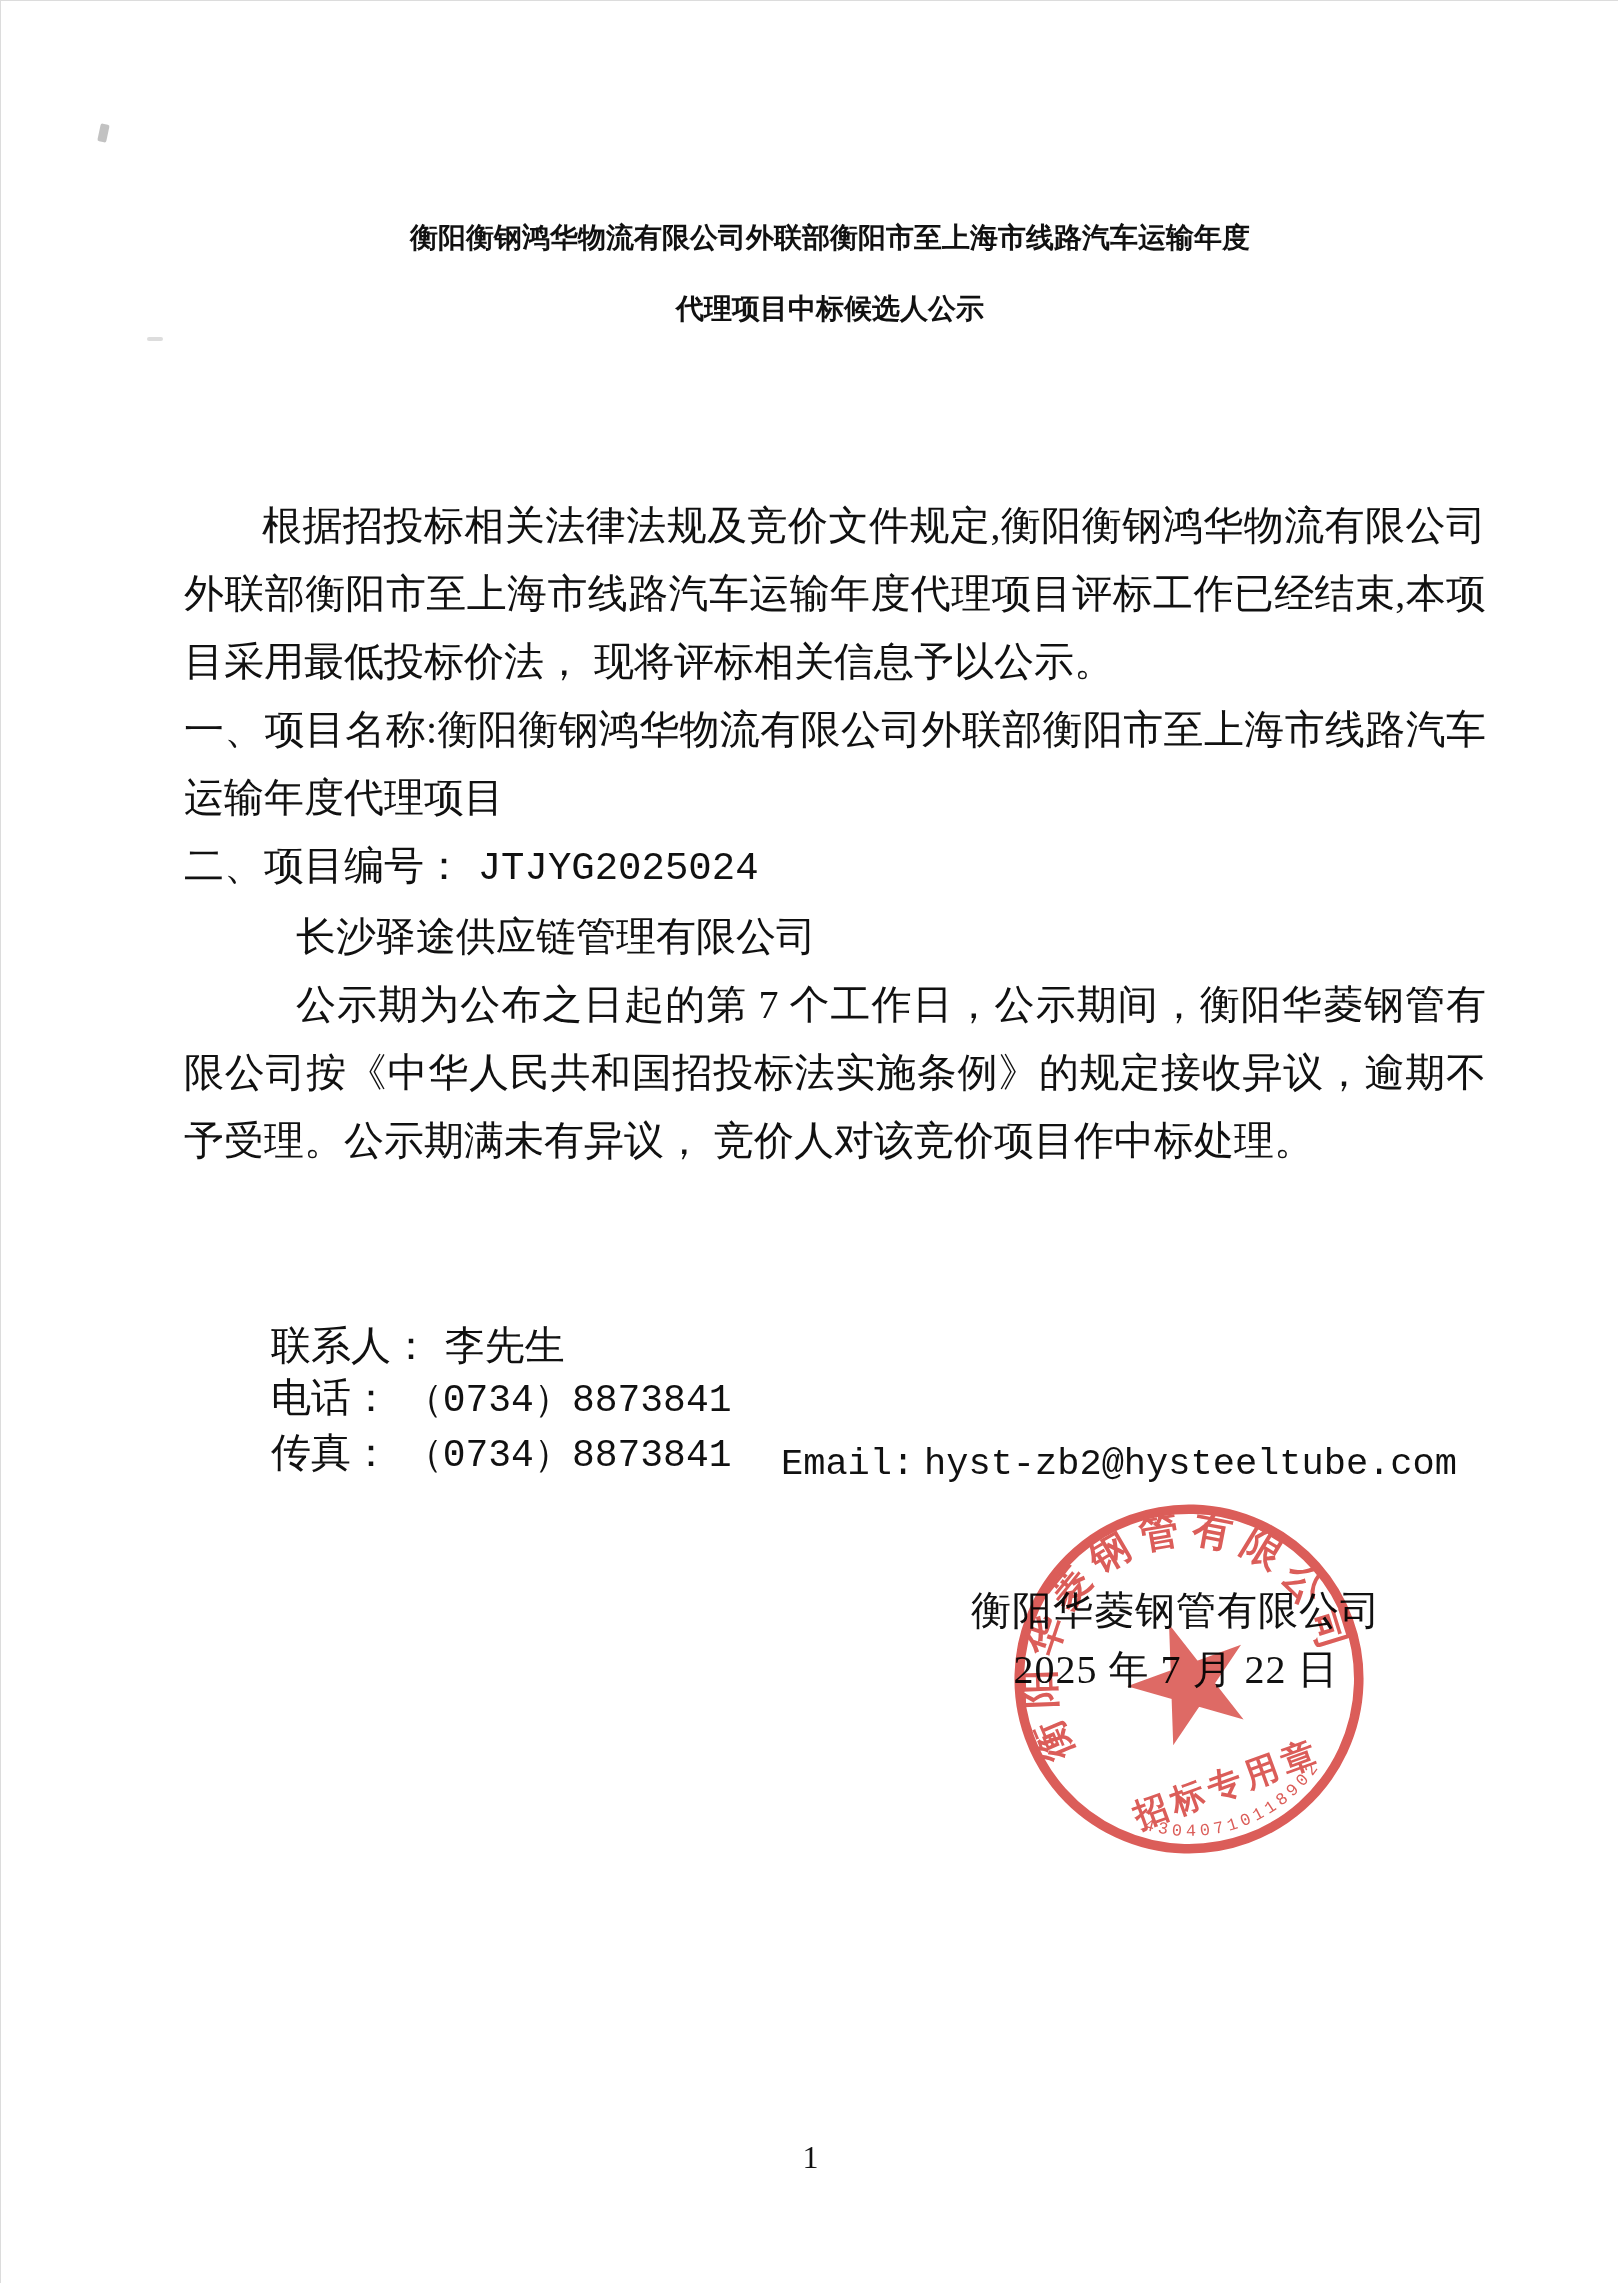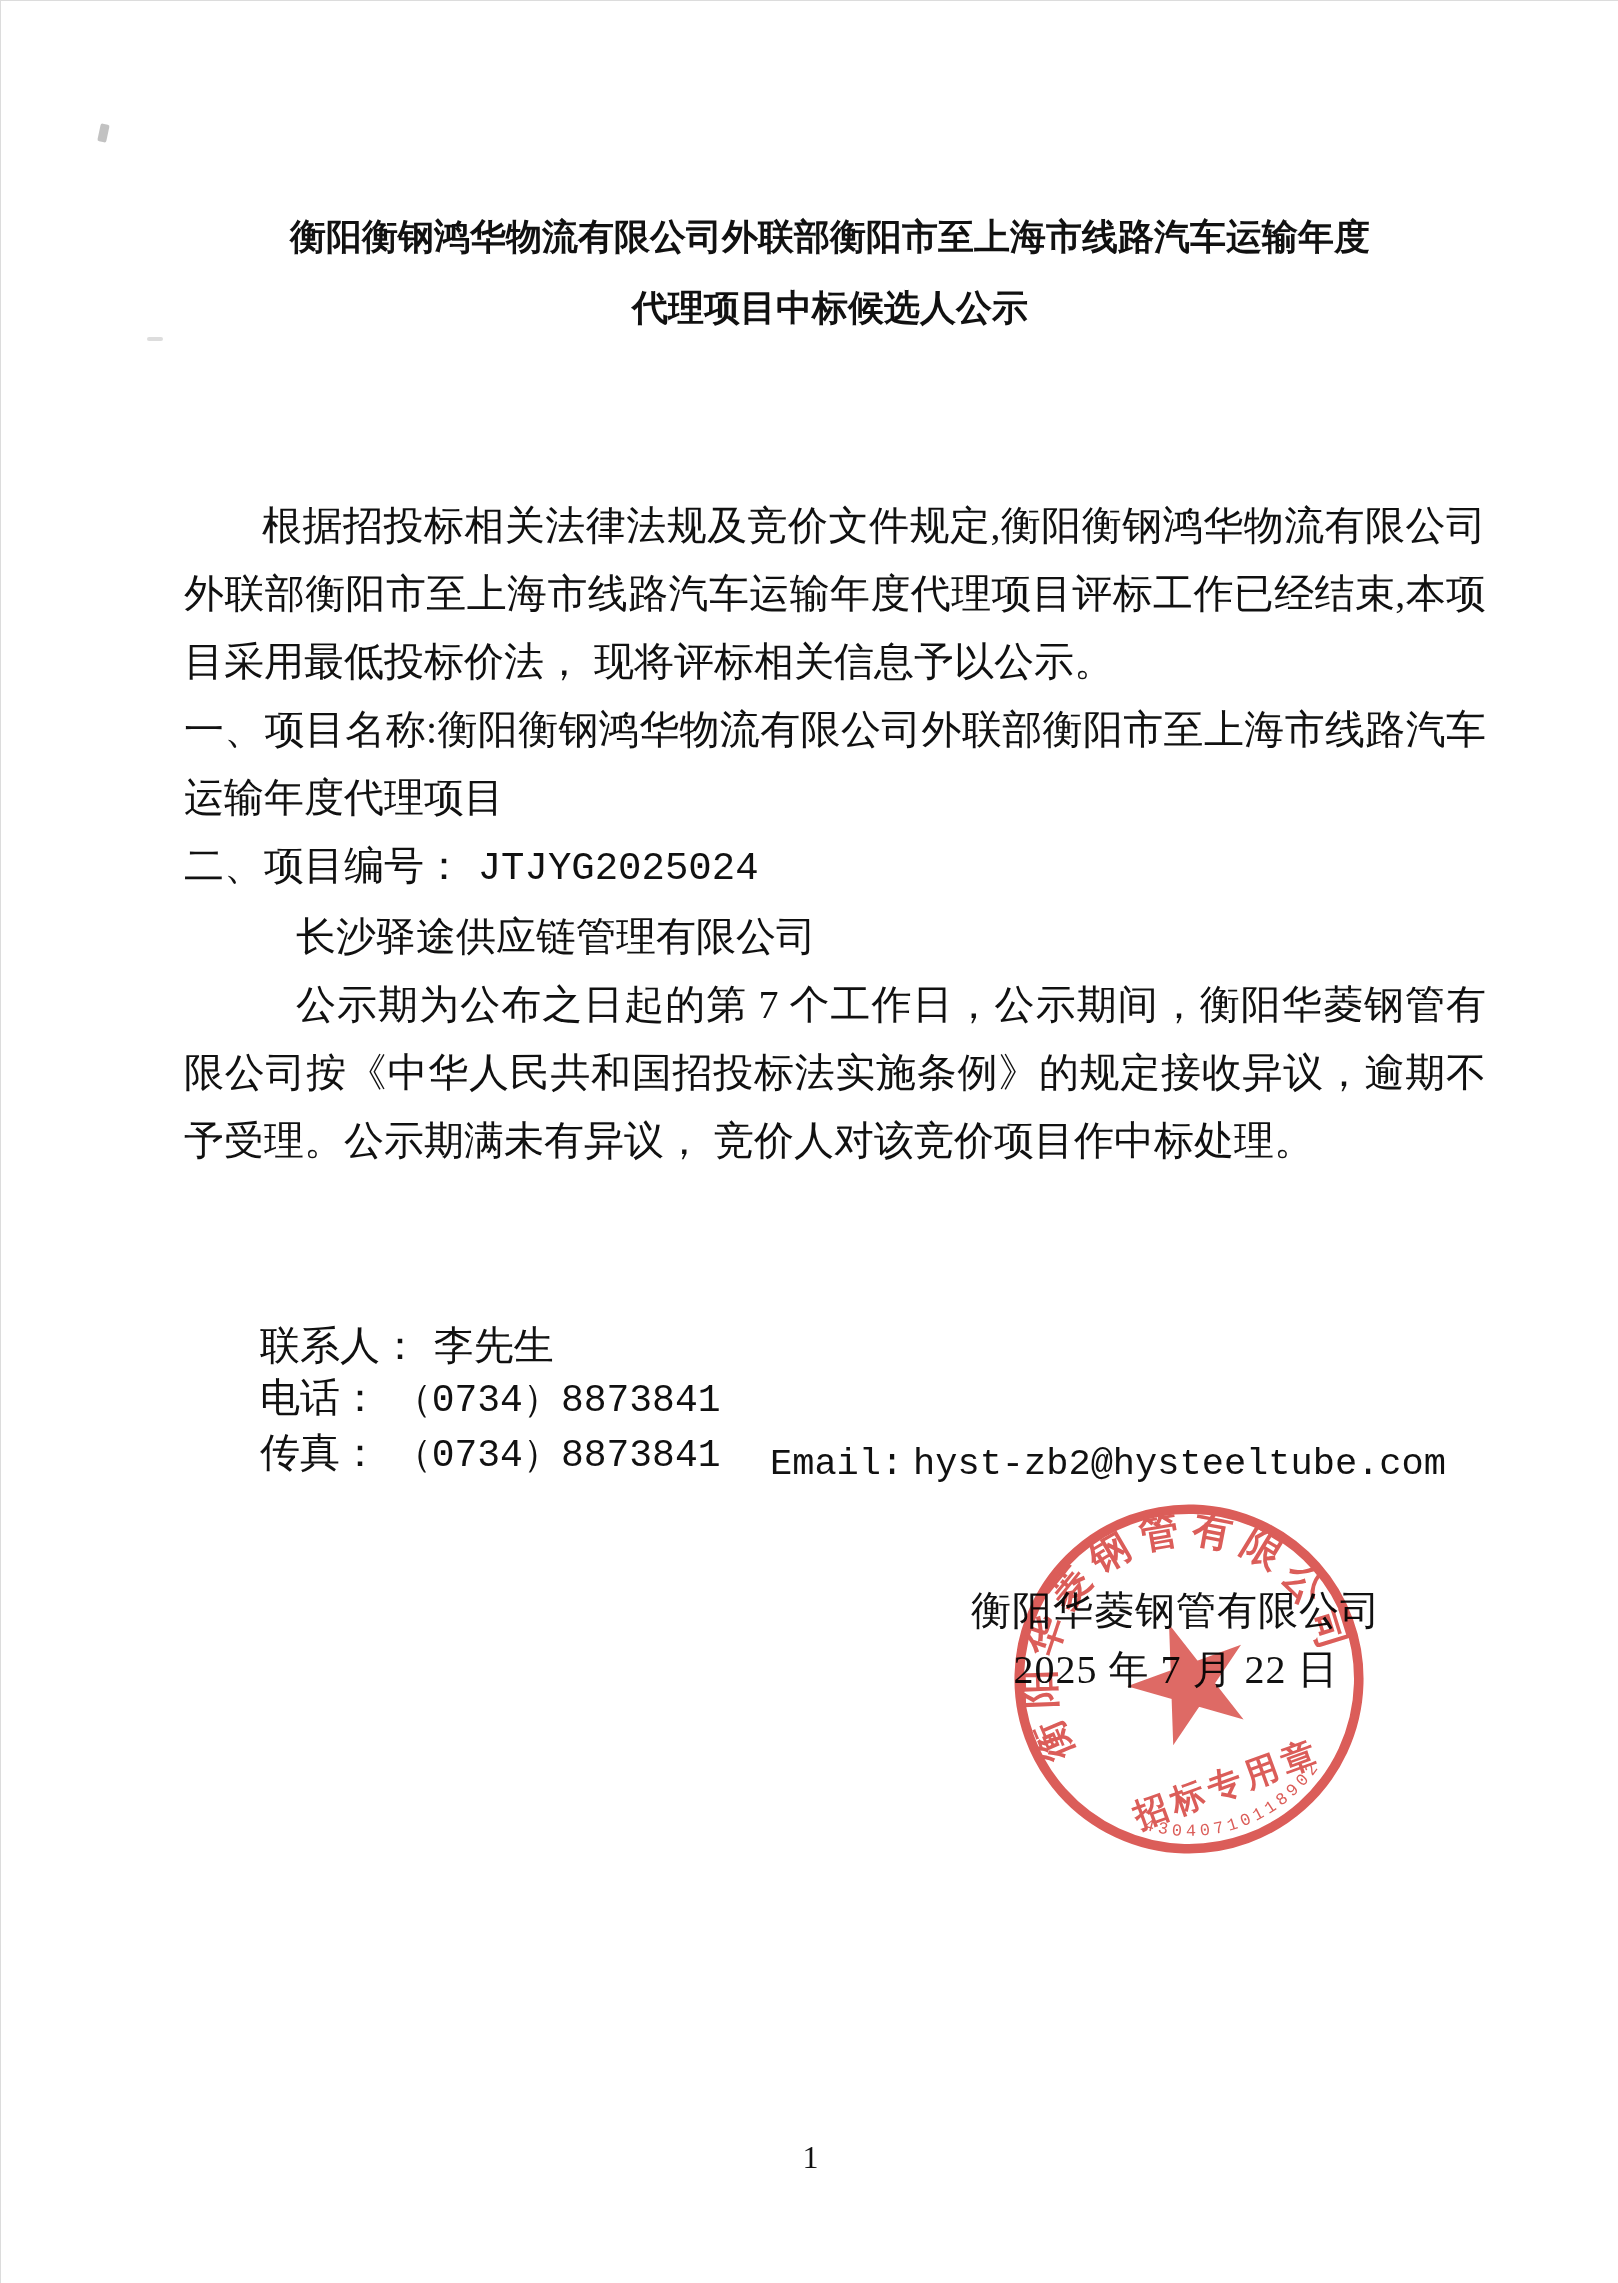--- a/index.html
+++ b/index.html
@@ -14,39 +14,39 @@
     color:#111;
   }
   
   .artifact { position:absolute; background:#8f8f8f; opacity:.55; border-radius:2px; }
   .a1 { left:98px; top:123px; width:8.8px; height:17.6px; transform:rotate(12deg); }
   .a2 { left:146px; top:336px; width:15.6px; height:3.9px; opacity:.3; }
 
   .title {
     position:absolute; top:201px; left:166px; right:127px;
     margin:0; text-align:center;
-    font-size:36px; line-height:71px; font-weight:700;
+    font-size:28px; line-height:71px; font-weight:700;
     letter-spacing:0px;
   }
   .title .tl { display:block; }
 
   .body {
     position:absolute; top:491px; left:183px; width:1302px;
     font-size:40px; line-height:68px;
     text-align:justify;
   }
   .body p { margin:0; }
   .indent  { text-indent:78px; }
   .indent3 { text-indent:112px; }
 
   .mono { font-family:"Liberation Mono","DejaVu Sans Mono",monospace; }
   .code { margin-left:13.7px; font-size:39px; }
 
   .contact {
-    position:absolute; left:259px; top:1319px;
+    position:absolute; left:270px; top:1319px;
     font-size:40px; line-height:52px;
     width:1219px;
   }
   .crow { position:relative; white-space:nowrap; }
   .cval { margin-left:13.7px; }
   .num  { font-family:"Liberation Mono","DejaVu Sans Mono",monospace; font-size:38px; }
   .email-wrap { position:absolute; left:510px; top:0;margin-top:8px; }
   .email-wrap .lbl, .email-wrap .val {
     font-family:"Liberation Mono","DejaVu Sans Mono",monospace; font-size:37px;
   }

